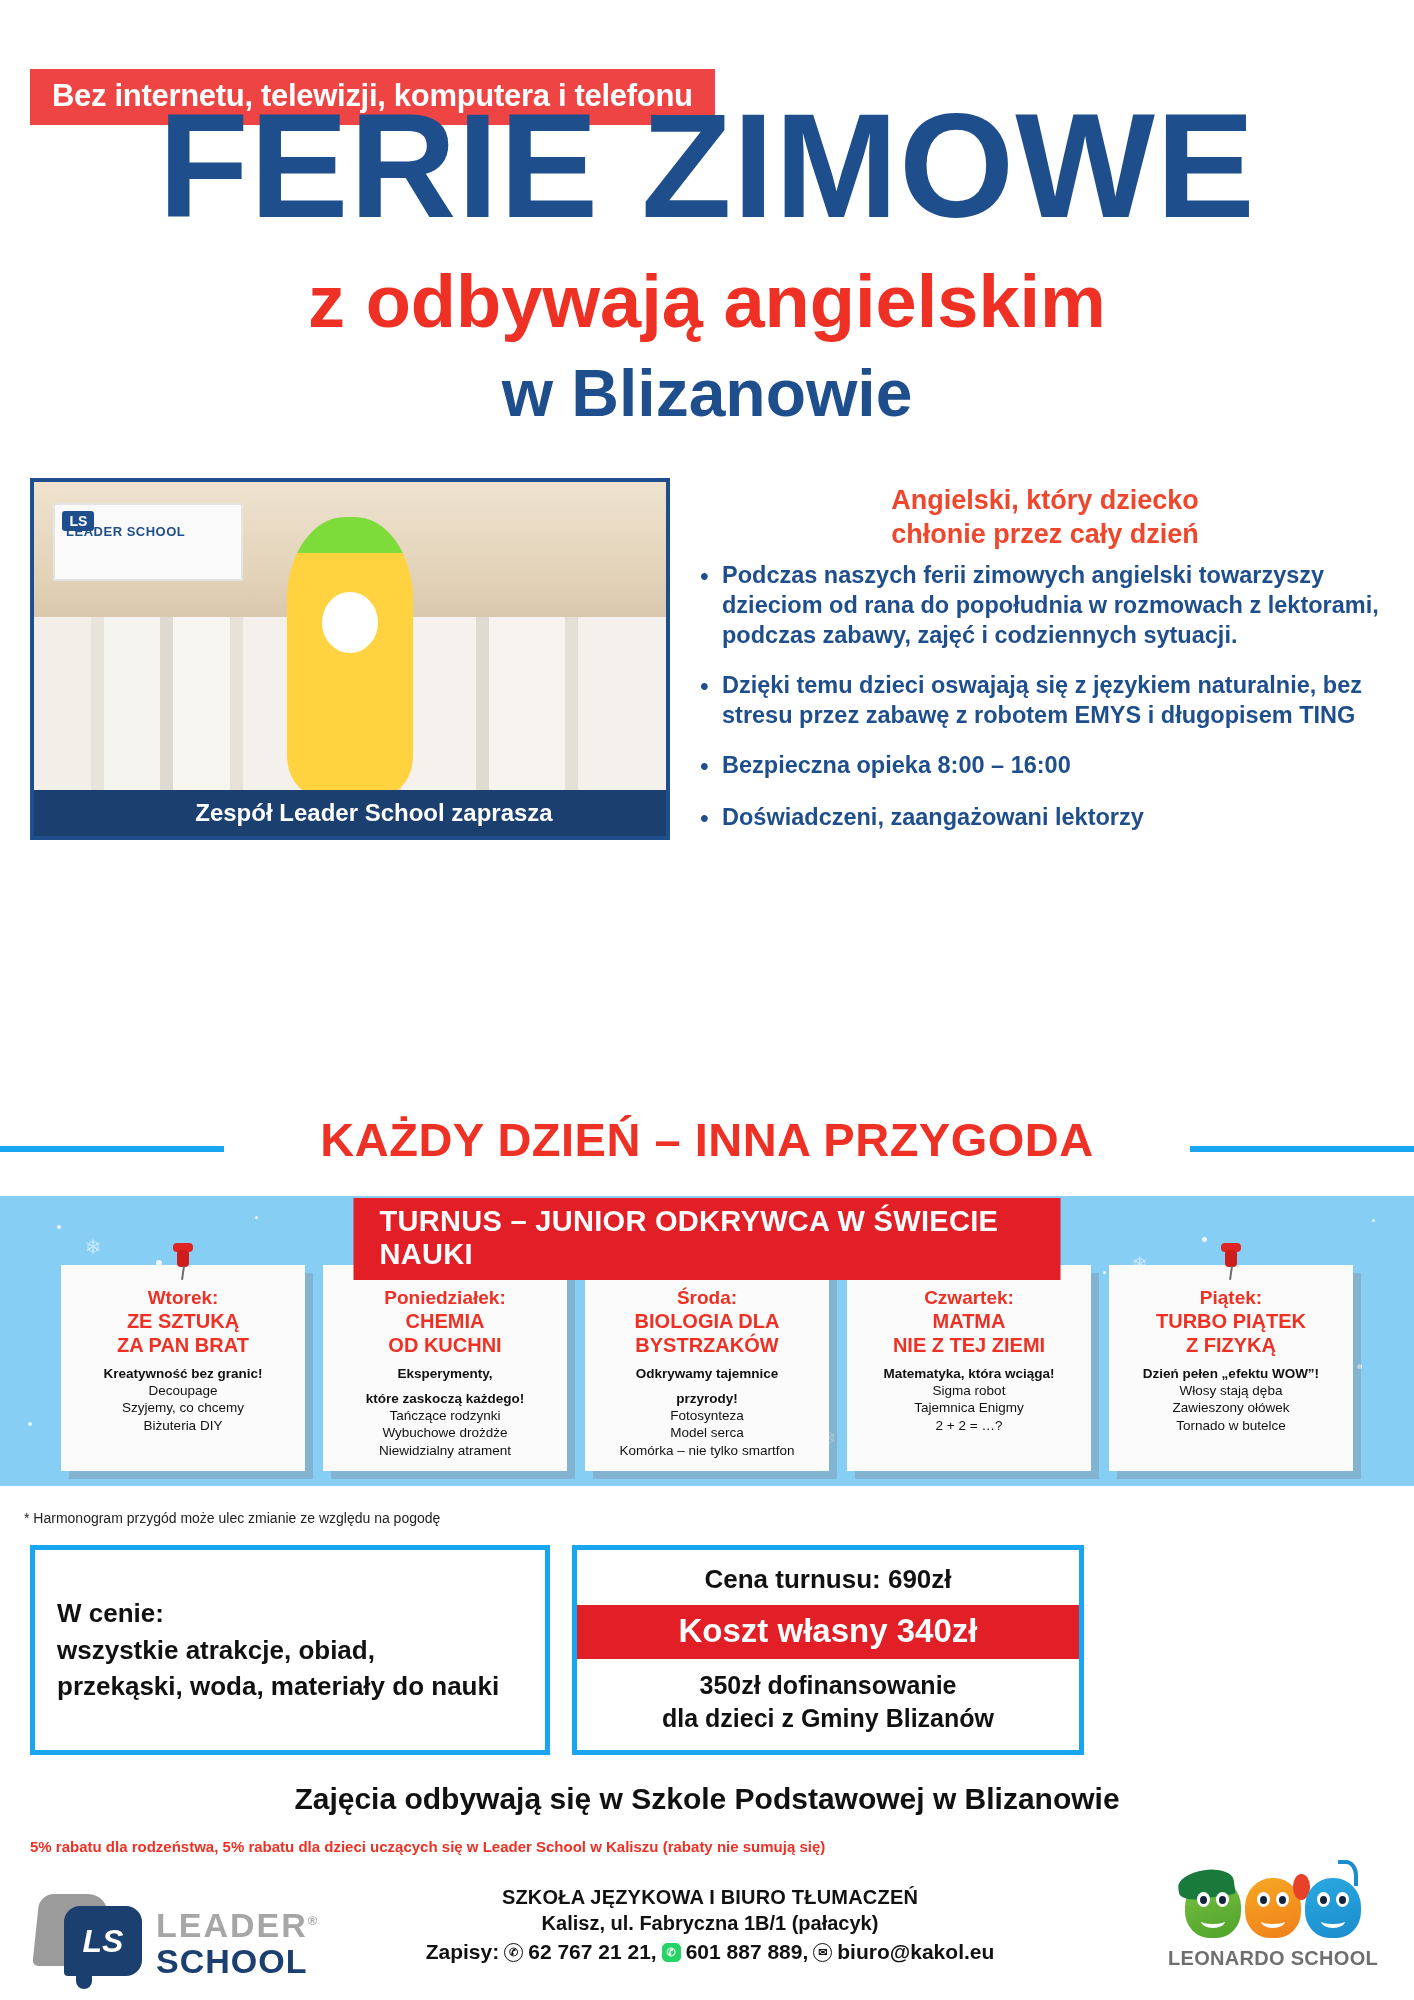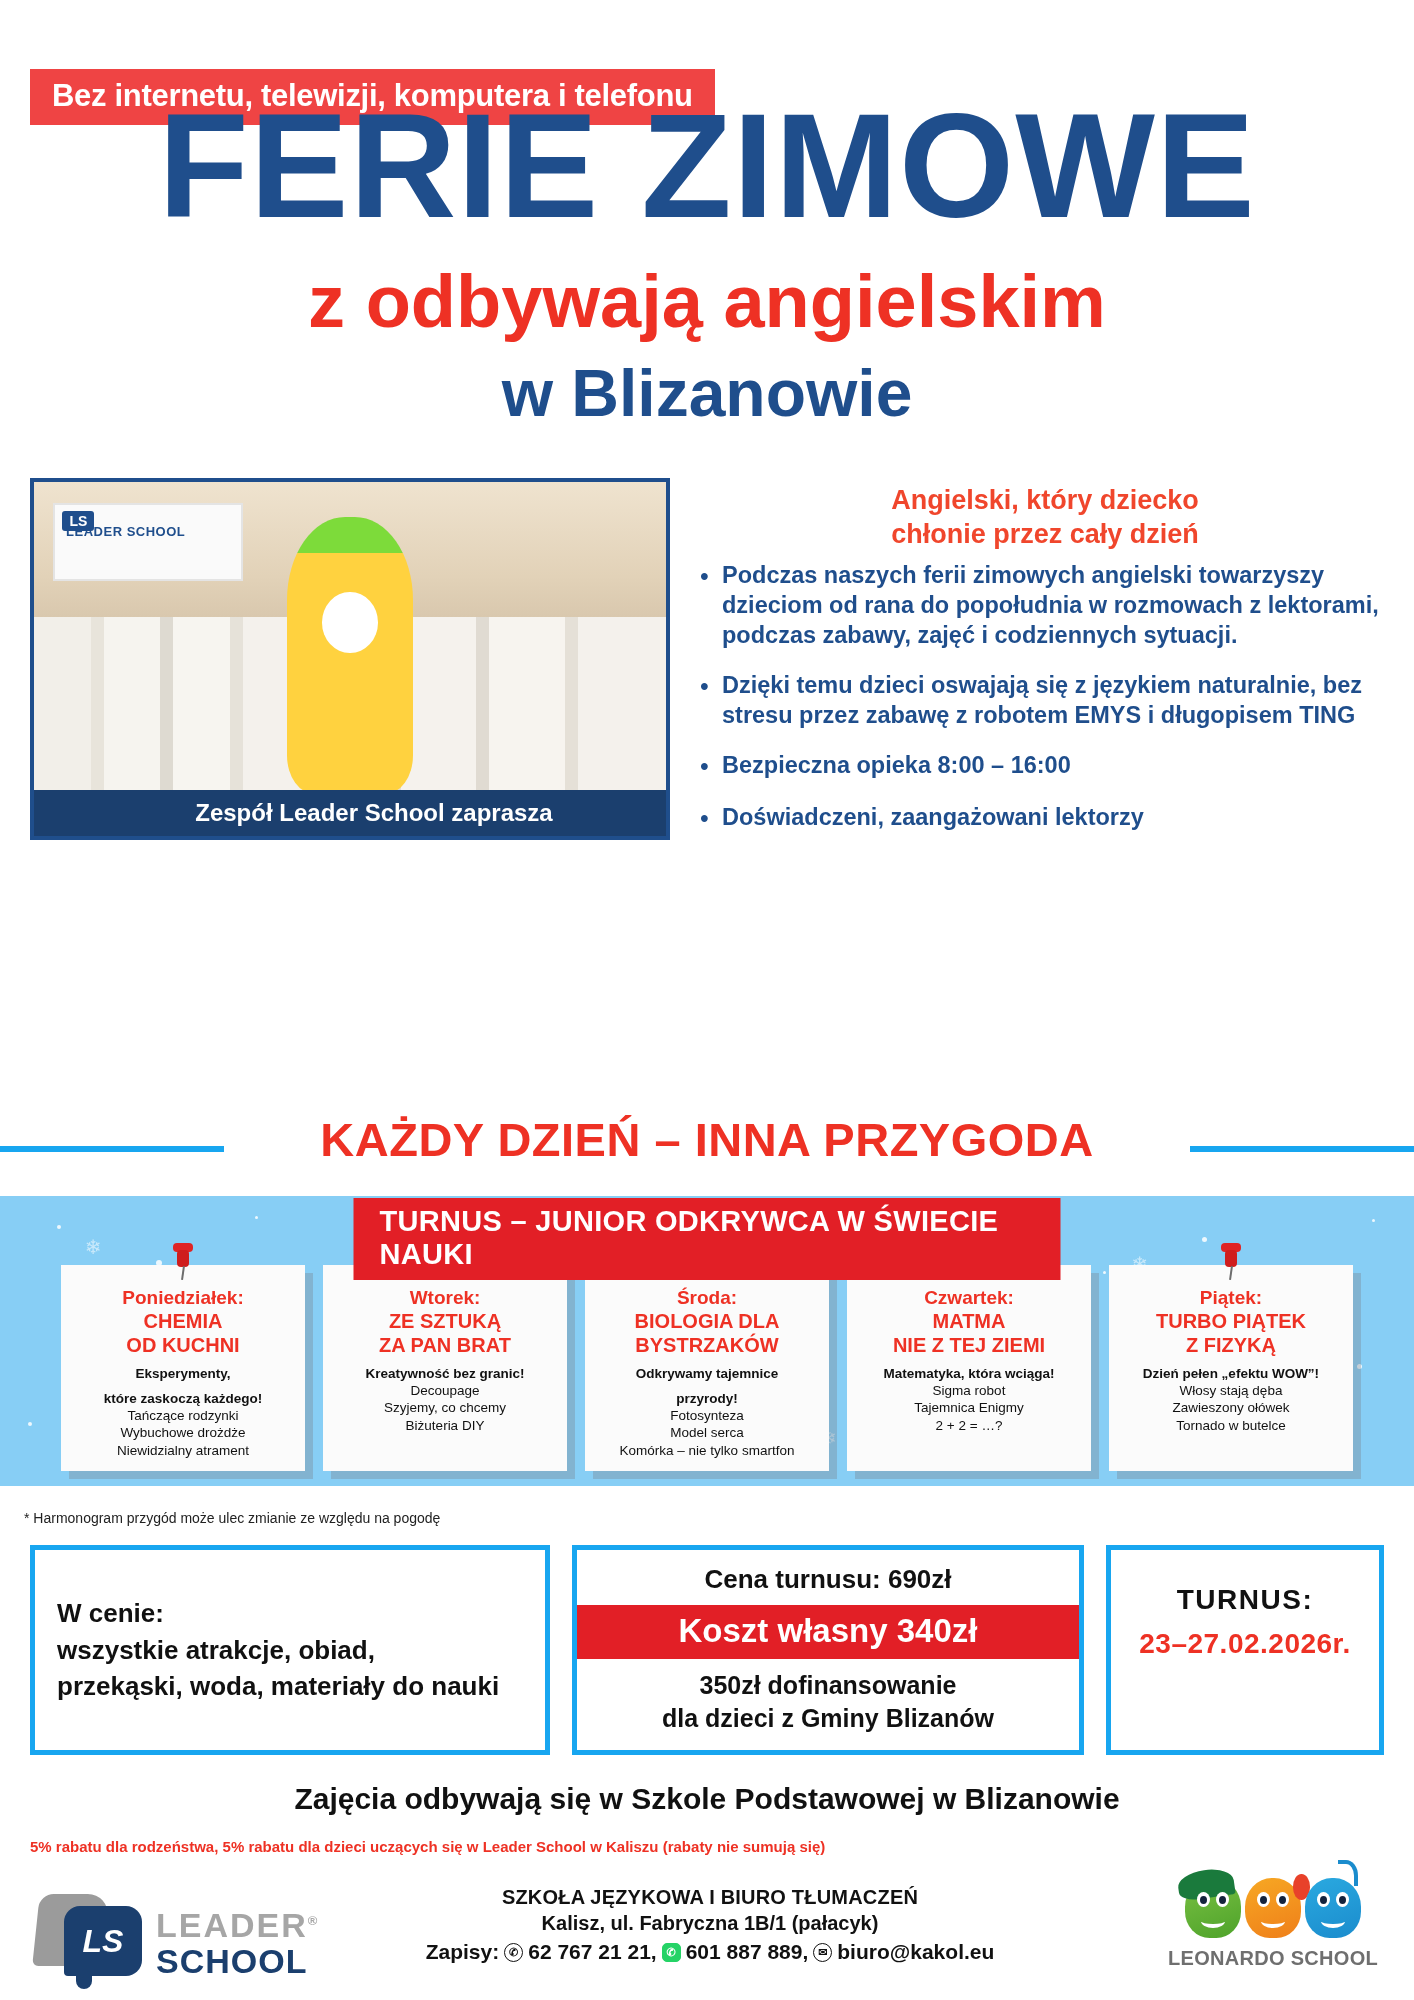--- a/index.html
+++ b/index.html
@@ -320,49 +320,49 @@
     </div>
   <div class="turnusbar">TURNUS  – JUNIOR ODKRYWCA W ŚWIECIE NAUKI</div>
 
   <div class="cards" id="cards">
       <div class="card">
         <div class="pin">
           <div class="head"></div>
           <div class="body"></div>
           <div class="needle"></div>
         </div>
+        <div class="c-day">Wtorek:</div>
+        <div class="c-title">ZE SZTUKĄ</div>
+        <div class="c-title">ZA PAN BRAT</div>
+        <div class="c-lead">Kreatywność bez granic!</div>
+        <div class="c-item">Decoupage</div>
+        <div class="c-item">Szyjemy, co chcemy</div>
+        <div class="c-item">Biżuteria DIY</div>
+      </div>
+      <div class="card">
+        <div class="pin">
+          <div class="head"></div>
+          <div class="body"></div>
+          <div class="needle"></div>
+        </div>
         <div class="c-day">Poniedziałek:</div>
         <div class="c-title">CHEMIA</div>
         <div class="c-title">OD KUCHNI</div>
         <div class="c-lead">Eksperymenty,</div>
         <div class="c-lead">które zaskoczą każdego!</div>
         <div class="c-item">Tańczące rodzynki</div>
         <div class="c-item">Wybuchowe drożdże</div>
         <div class="c-item">Niewidzialny atrament</div>
       </div>
       <div class="card">
         <div class="pin">
           <div class="head"></div>
           <div class="body"></div>
           <div class="needle"></div>
         </div>
-        <div class="c-day">Wtorek:</div>
-        <div class="c-title">ZE SZTUKĄ</div>
-        <div class="c-title">ZA PAN BRAT</div>
-        <div class="c-lead">Kreatywność bez granic!</div>
-        <div class="c-item">Decoupage</div>
-        <div class="c-item">Szyjemy, co chcemy</div>
-        <div class="c-item">Biżuteria DIY</div>
-      </div>
-      <div class="card">
-        <div class="pin">
-          <div class="head"></div>
-          <div class="body"></div>
-          <div class="needle"></div>
-        </div>
         <div class="c-day">Środa:</div>
         <div class="c-title">BIOLOGIA DLA</div>
         <div class="c-title">BYSTRZAKÓW</div>
         <div class="c-lead">Odkrywamy tajemnice</div>
         <div class="c-lead">przyrody!</div>
         <div class="c-item">Fotosynteza</div>
         <div class="c-item">Model serca</div>
         <div class="c-item">Komórka – nie tylko smartfon</div>
       </div>
       <div class="card">
@@ -405,24 +405,20 @@
         <span>przekąski, woda, materiały do nauki</span>
       </p>
     </div>
     <div class="box box2">
       <div class="cena">Cena turnusu: 690zł</div>
       <div class="koszt">Koszt własny 340zł</div>
       <div class="dofin">
         <span>350zł dofinansowanie</span><br>
         <span>dla dzieci z Gminy Blizanów</span>
       </div>
-    </div>
-    <div class="box box3">
-      <div class="t1">TURNUS:</div>
-      <div class="t2">23–27.02.2026r.</div>
     </div>
   </div>
 
   <div class="schoolline">Zajęcia odbywają się w Szkole Podstawowej w Blizanowie</div>
   <div class="discount">5% rabatu dla rodzeństwa, 5% rabatu dla dzieci uczących się w Leader School w Kaliszu (rabaty nie sumują się)</div>
 
   <div class="footer">
     <div class="ls-logo">
       <div class="ls-tail"></div>
       <div class="ls-bubble">

